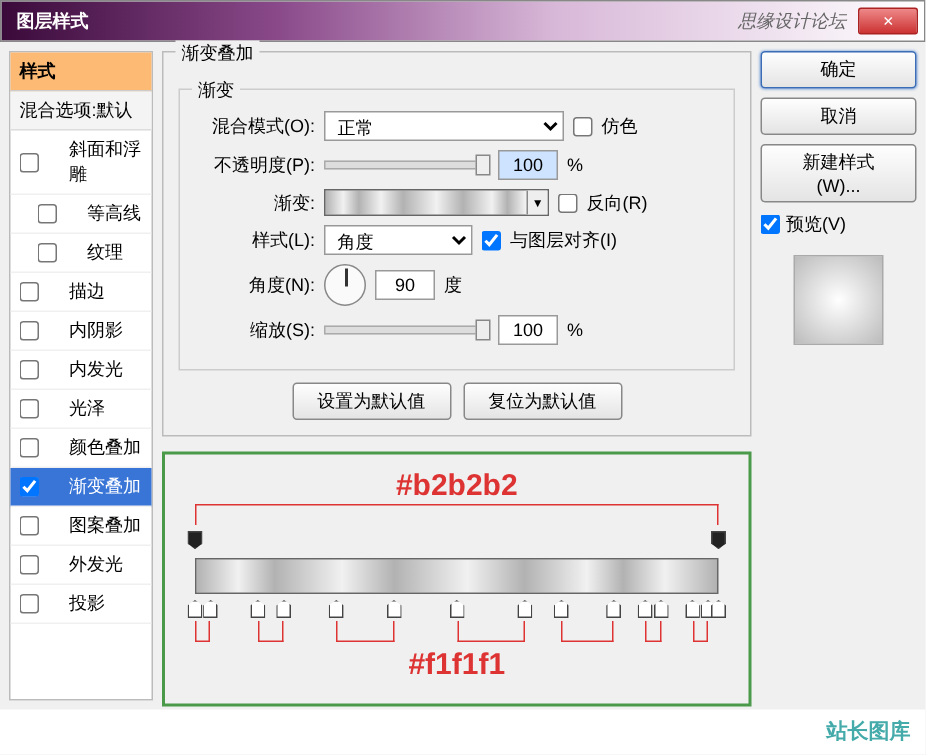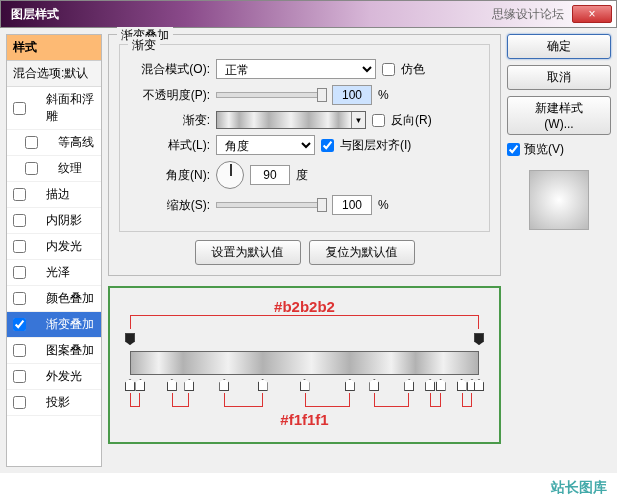--- a/index.html
+++ b/index.html
@@ -1,20 +1,20 @@
 <!DOCTYPE html>
 <html><head>
 <meta charset="utf-8">
 <style>
 * { box-sizing: border-box; margin: 0; padding: 0; font-family: "Microsoft YaHei", SimSun, sans-serif; font-size: 12px; }
 body { background: #fff; width: 617px; height: 503px; overflow: hidden; }
 
 .titlebar { height: 28px; background: linear-gradient(90deg, #3a0a3a 0%, #8a4a8a 30%, #d8b8d8 60%, #fff 100%); display: flex; align-items: center; justify-content: space-between; padding: 0 4px; border: 1px solid #888; }
 .titlebar .title { color: #fff; font-weight: bold; padding-left: 6px; }
-.titlebar .tright { display: flex; align-items: flex-end; gap: 8px; color: #666; font-size: 11px; }
+.titlebar .tright { display: flex; align-items: flex-end; gap: 8px; color: #666; font-size: 11px; font-style: italic; }
 .close-btn { width: 40px; height: 18px; background: linear-gradient(#e88, #c33); border: 1px solid #a22; border-radius: 2px; color: #fff; display: flex; align-items: center; justify-content: center; font-size: 14px; }
 
 .dialog-body { display: flex; height: 445px; padding: 6px; gap: 6px; background: #f0f0f0; }
 
 .styles-panel { width: 96px; border: 1px solid #bbb; background: #fff; display: flex; flex-direction: column; }
 .styles-panel .hdr { background: #fdba74; border-bottom: 1px solid #ccc; padding: 4px 6px; font-weight: bold; }
 .styles-panel .sub { background: #f4f4f4; border-bottom: 1px solid #ddd; padding: 4px 6px; }
 .style-item { display: flex; align-items: center; padding: 4px 6px; border-bottom: 1px solid #f0f0f0; gap: 20px; }
 .style-item.selected { background: #3875d7; color: #fff; }
 .style-item input[type=checkbox] { margin: 0; }
@@ -39,21 +39,21 @@
 .btns-row { display: flex; gap: 8px; justify-content: center; margin-top: 8px; }
 .btn { border: 1px solid #888; background: linear-gradient(#fefefe, #e4e4e4); padding: 3px 16px; border-radius: 3px; cursor: pointer; }
 
 .right-panel { width: 104px; display: flex; flex-direction: column; gap: 6px; align-items: stretch; }
 .right-panel .btn { text-align: center; }
 .ok-btn { border: 1px solid #3a6db5; box-shadow: 0 0 2px #5a8dd5; }
 .preview-box { width: 60px; height: 60px; margin: 6px auto; background: radial-gradient(circle, #fff, #bbb); border: 1px solid #aaa; }
 .prev-check { display: flex; align-items: center; justify-content: flex-start; gap: 4px; }
 
 .gradient-anno { border: 2px solid #4a9a4a; padding: 10px 14px 14px; position: relative; margin-top: 4px; }
-.anno-label { color: #d33; font-weight: bold; font-size: 15px; text-align: center; }
+.anno-label { color: #d33; font-weight: bold; font-size: 20px; text-align: center; }
 .gstrip { height: 24px; border: 1px solid #666; background: linear-gradient(90deg, #b2b2b2 0%, #f1f1f1 8%, #b2b2b2 15%, #f1f1f1 28%, #b2b2b2 38%, #f1f1f1 52%, #b2b2b2 63%, #f1f1f1 75%, #b2b2b2 82%, #f1f1f1 90%, #b2b2b2 100%); position: relative; margin: 4px 6px; }
 .stops-top, .stops-bot { position: relative; height: 14px; margin: 0 6px; }
 .stop { position: absolute; width: 10px; height: 12px; background: #fff; border: 1px solid #444; transform: translateX(-50%); }
 .stop.top { clip-path: polygon(0 0, 100% 0, 100% 70%, 50% 100%, 0 70%); background: #222; }
 .stop.bot { clip-path: polygon(50% 0, 100% 30%, 100% 100%, 0 100%, 0 30%); }
 .conn-lines { position: relative; height: 18px; margin: 0 6px; }
 .conn { position: absolute; border-left: 1px solid #d33; border-right: 1px solid #d33; border-bottom: 1px solid #d33; height: 14px; }
 .conn-top { position: absolute; border-left: 1px solid #d33; border-right: 1px solid #d33; border-top: 1px solid #d33; height: 14px; }
 
 .watermark { position: absolute; bottom: 6px; right: 10px; color: #4aa; font-size: 14px; font-weight: bold; }
@@ -124,21 +124,21 @@
         <div class="style-item">
           <input type="checkbox" style="">
           <span>投影</span>
         </div>
       </div>
   </div>
 
   <div class="center-panel">
     <div class="group">
       <span class="group-title">渐变叠加</span>
-      <div class="group" style="border:1px solid #ccc; margin-top:1px;">
+      <div class="group" style="border:1px solid #ccc; margin-top:16px;">
         <span class="group-title">渐变</span>
 
         <div class="row">
           <span class="lbl">混合模式(O):</span>
           <select><option>正常</option></select>
           <input type="checkbox" style="">
           <span>仿色</span>
         </div>
 
         <div class="row">

